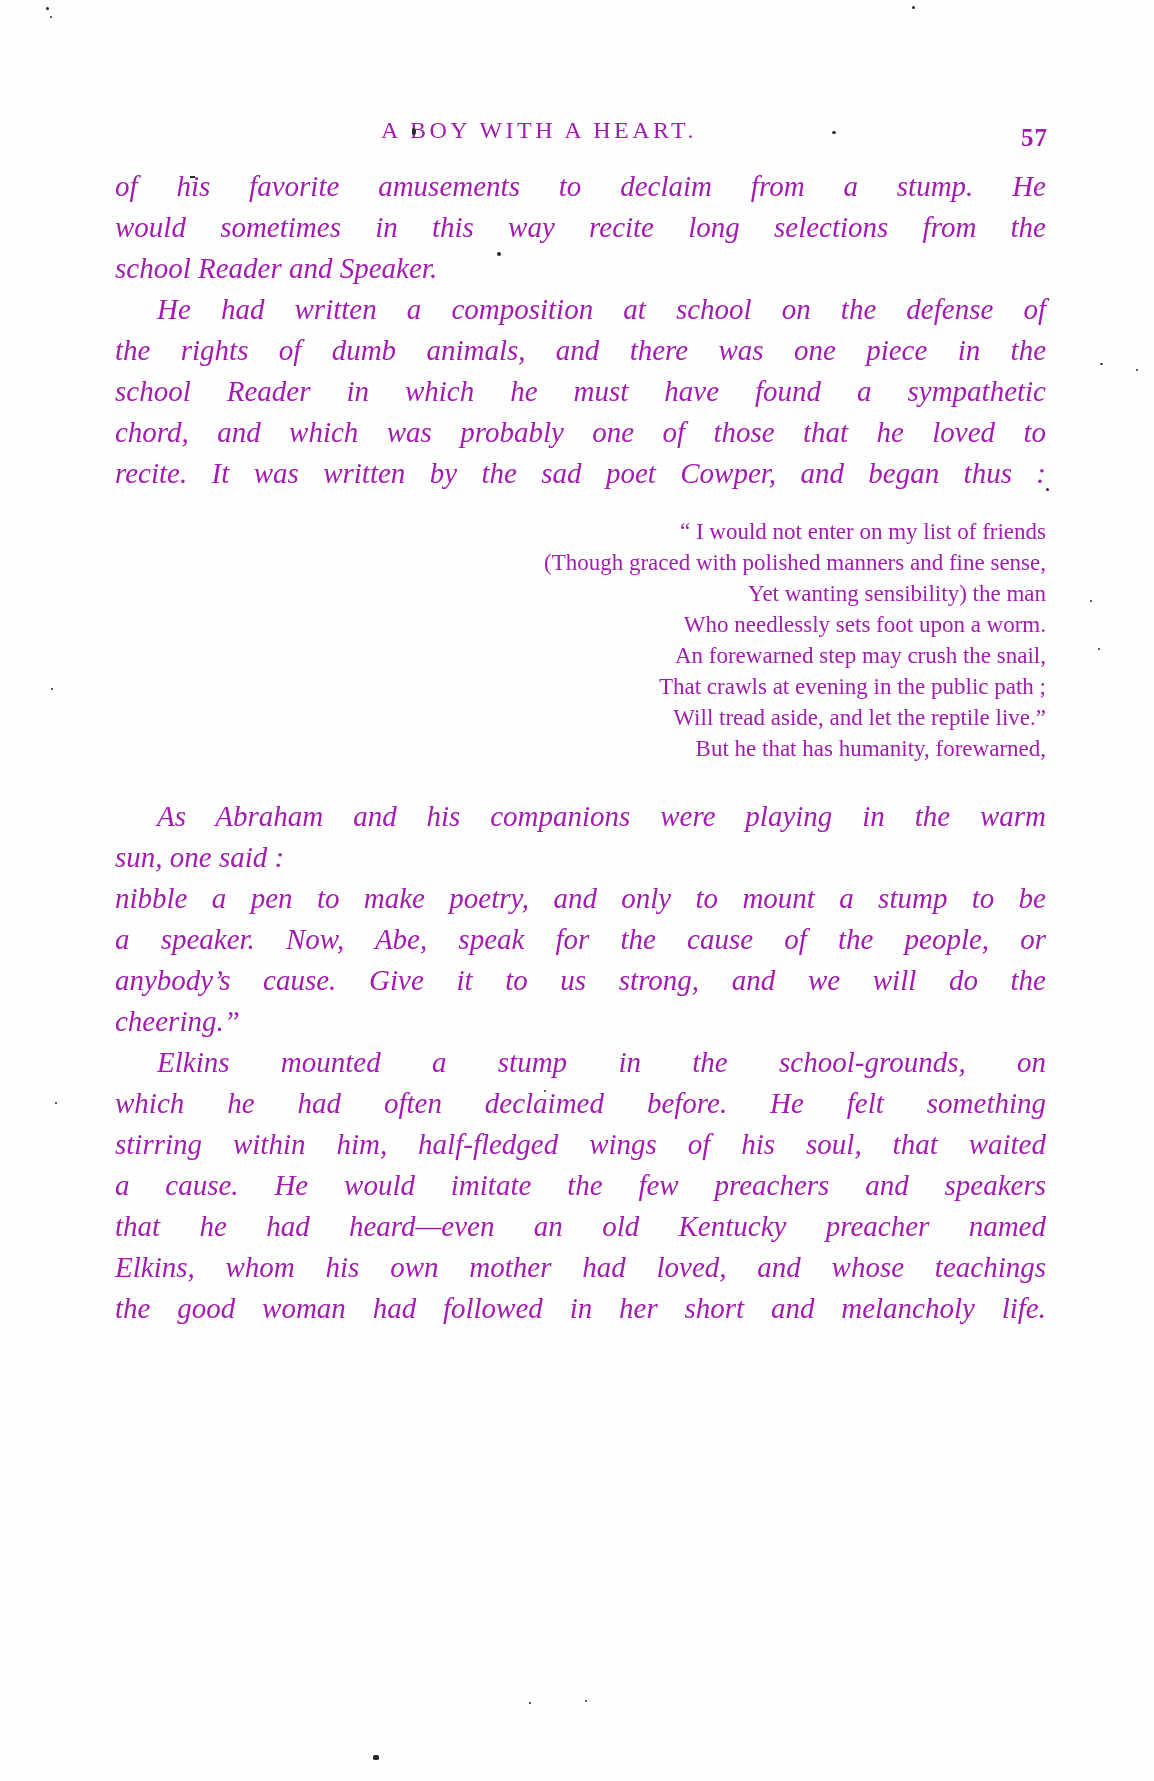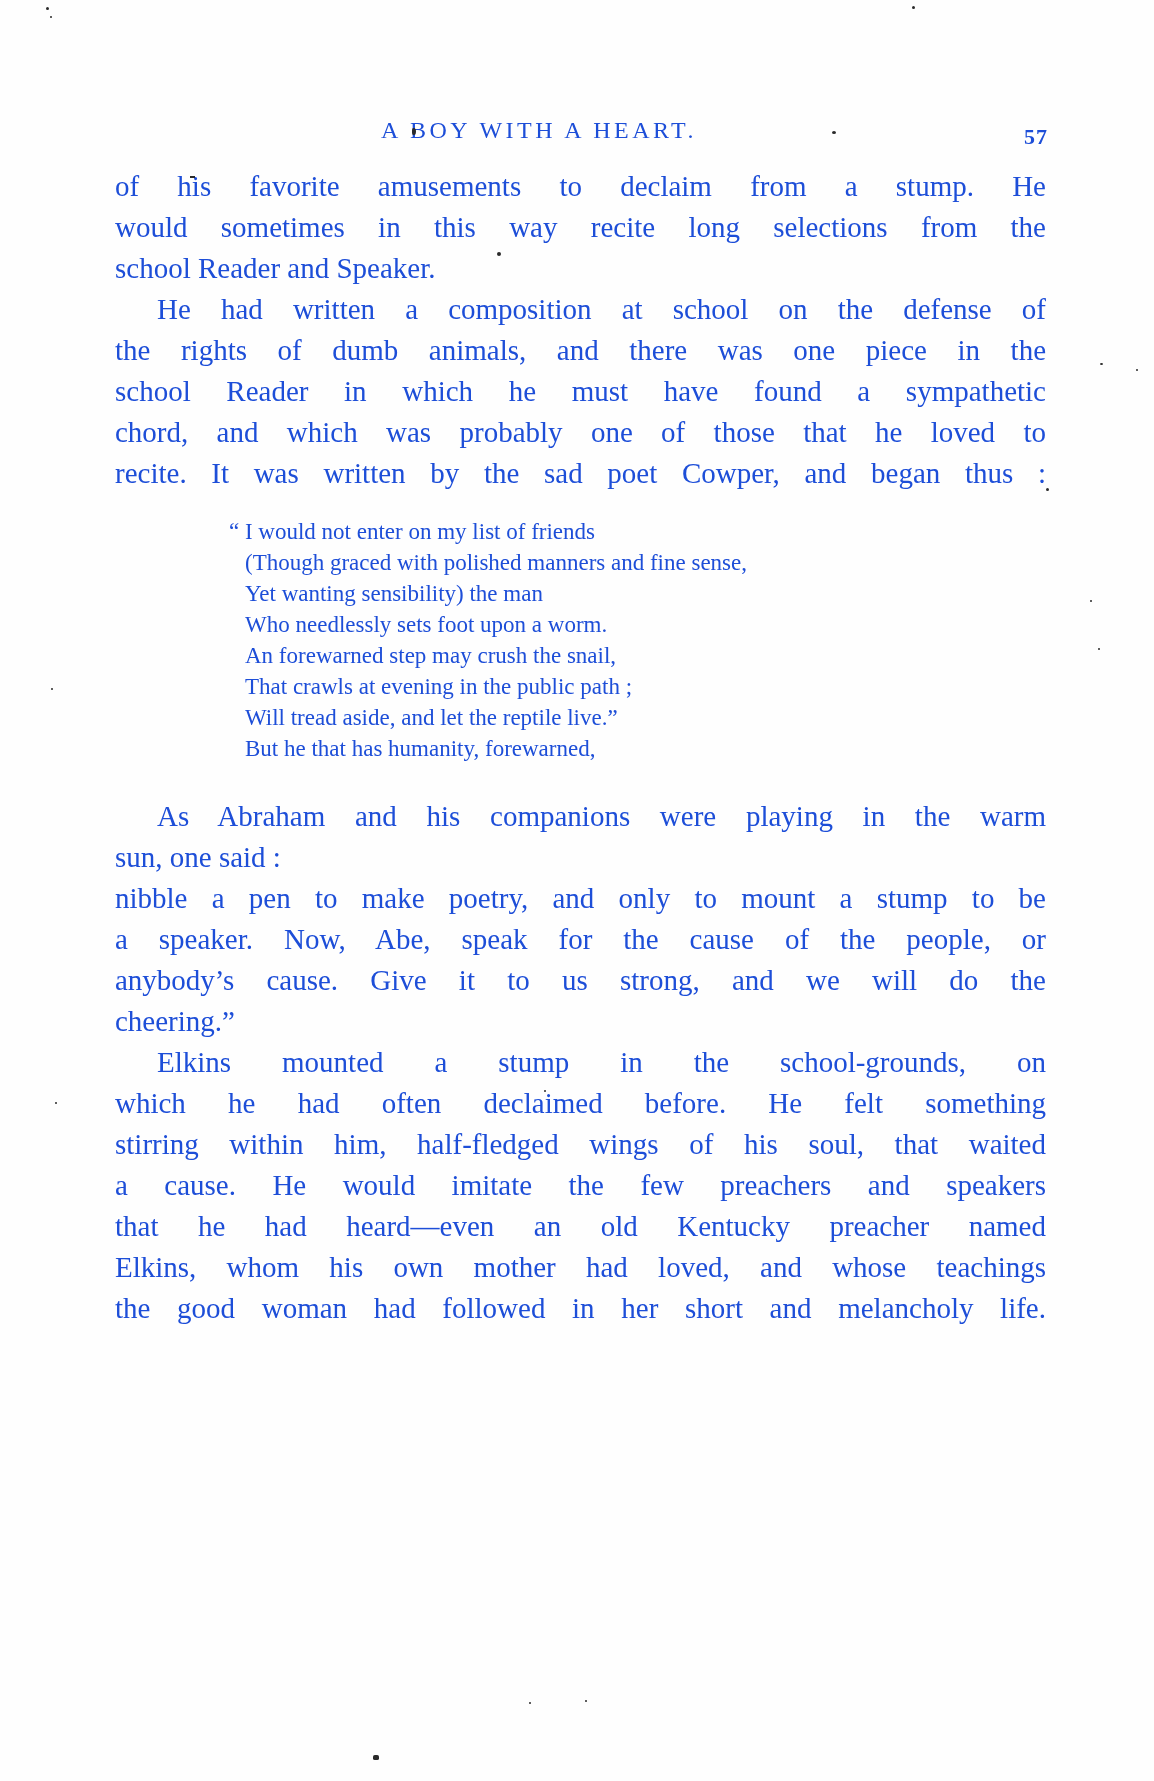--- a/index.html
+++ b/index.html
@@ -5,70 +5,71 @@
   html, body {
     margin: 0;
     padding: 0;
     background: #ffffff;
   }
   .page {
     position: relative;
     width: 1154px;
     height: 1781px;
     background: #fefefe;
-    color: #1d4ed8;
+    color: #a21caf;
     font-family: "Liberation Serif", "DejaVu Serif", serif;
     overflow: hidden;
   }
   
   .running-title {
     position: absolute;
     top: 117px;
     left: 539px;
     transform: translateX(-50%);
     font-size: 24px;
     letter-spacing: 3.5px;
     white-space: nowrap;
     font-weight: 500;
   }
   .page-number {
     position: absolute;
     top: 124px;
     right: 106px;
-    font-size: 22px;
+    font-size: 25px;
     font-weight: bold;
     letter-spacing: 1px;
   }
   
   .text-block {
     position: absolute;
     top: 166px;
     left: 115px;
     width: 931px;
     font-size: 29px;
     line-height: 41px;
   }
   .para { margin: 0; }
   .line {
     display: block;
     text-align: justify;
     text-align-last: justify;
     white-space: normal;
+    font-style: italic;
   }
   .line.short { text-align-last: left; }
   .line.first-indent { text-indent: 42px; }
   
   .poem {
     margin: 22px 0 32px 130px;
     font-size: 23px;
     line-height: 31px;
   }
   .poem-line {
     display: block;
-    text-align: left;
+    text-align: right;
     white-space: nowrap;
   }
   .poem-line.hang { text-indent: -16px; }
   
   .speck {
     position: absolute;
     background: #2a2a2a;
     border-radius: 50%;
   }
 </style>

